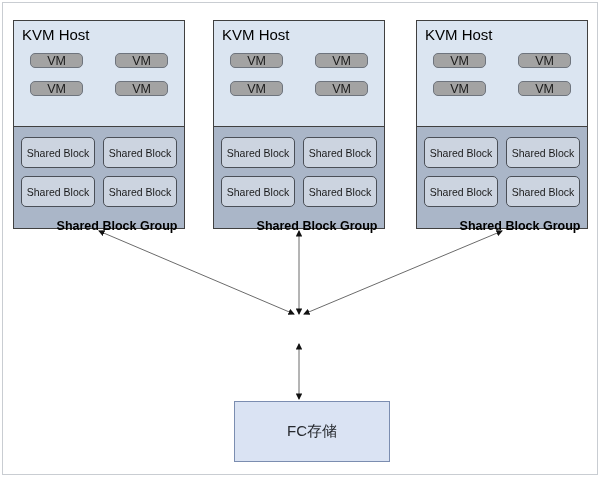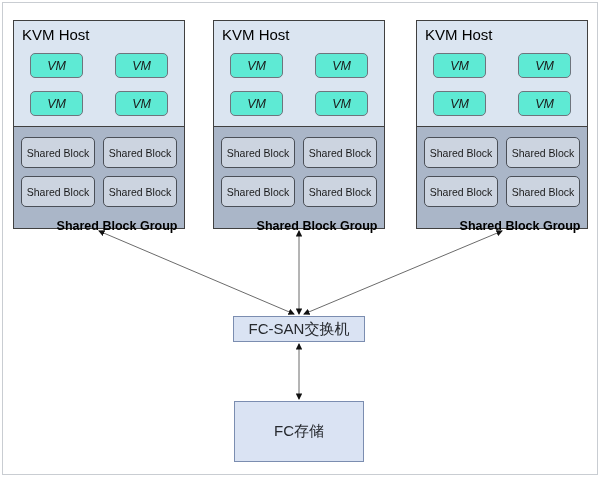--- a/index.html
+++ b/index.html
@@ -42,27 +42,27 @@
   }
   .vm-grid{
     display:grid;
     grid-template-columns:53px 53px;
     column-gap:32px;
     row-gap:13px;
     justify-content:center;
     margin-top:9px;
   }
   .vm-box{
-    height:25px;
-    background:#5eead4;
+    height:15px;
+    background:#a3a3a3;
     border:1px solid #6e747d;
     border-radius:5px;
     box-sizing:border-box;
     display:flex;align-items:center;justify-content:center;
-    font-size:12.5px;color:#1a1a1a;font-style:italic;
+    font-size:12.5px;color:#1a1a1a;
   }
   .sbg{
     margin-top:auto;
     height:102px;
     background:#aab6c8;
     border-top:1px solid #404040;
     box-sizing:border-box;
   }
   .sb-grid{
     display:grid;
@@ -96,21 +96,21 @@
     border:1px solid #7b8db0;
     box-sizing:border-box;
     display:flex;align-items:center;justify-content:center;
     color:#26292e;
   }
   .switch-node{
     left:233px;top:314px;width:132px;height:26px;
     font-size:15px;
   }
   .storage-node{
-    left:234px;top:399px;width:130px;height:61px;
+    left:234px;top:399px;width:156px;height:61px;
     font-size:15px;
   }
   
   .wires{
     position:absolute;left:0;top:0;width:600px;height:477px;
     pointer-events:none;
   }
 </style>
 </head>
 <body>
@@ -181,21 +181,18 @@
       <marker id="arrow" viewBox="0 0 10 10" refX="8.5" refY="5" markerWidth="6.5" markerHeight="6.5" orient="auto-start-reverse">
         <path d="M0,0 L10,5 L0,10 z" fill="#111111"></path>
       </marker>
     </defs>
     <line x1="99" y1="229" x2="294" y2="312" stroke="#6b6b6b" stroke-width="1" marker-start="url(#arrow)" marker-end="url(#arrow)"></line>
     <line x1="299" y1="229" x2="299" y2="312" stroke="#6b6b6b" stroke-width="1" marker-start="url(#arrow)" marker-end="url(#arrow)"></line>
     <line x1="502" y1="229" x2="304" y2="312" stroke="#6b6b6b" stroke-width="1" marker-start="url(#arrow)" marker-end="url(#arrow)"></line>
     <line x1="299" y1="342" x2="299" y2="397" stroke="#6b6b6b" stroke-width="1" marker-start="url(#arrow)" marker-end="url(#arrow)"></line>
   </svg>
 
-  <div class="node switch-node">
-    <span>FC-SAN交换机</span>
-  </div>
 
   <div class="node storage-node">
     <span>FC存储</span>
   </div>
 
 </div>
 
 </body></html>

